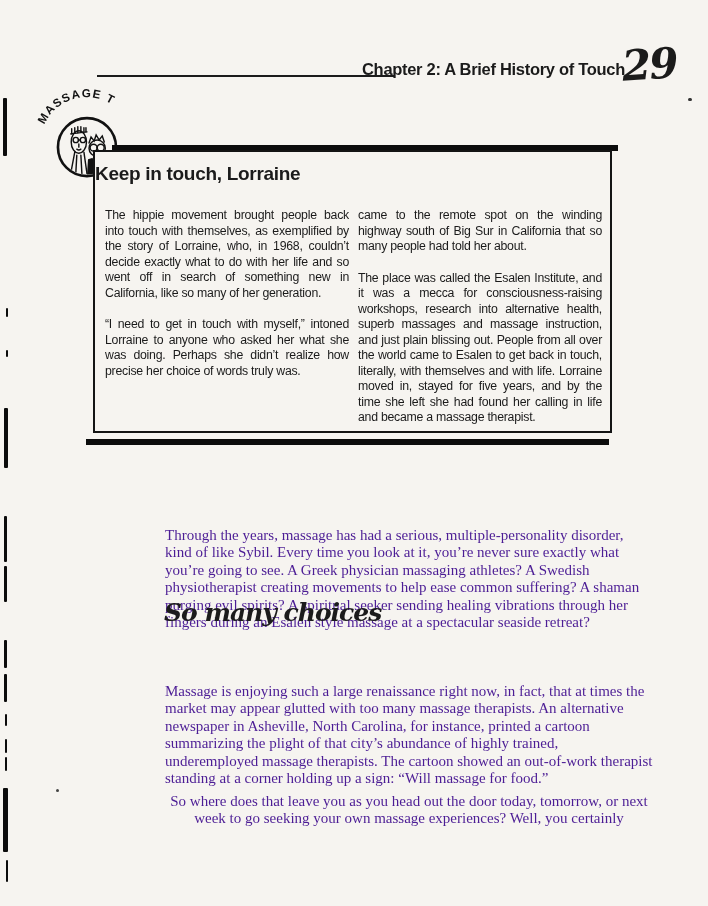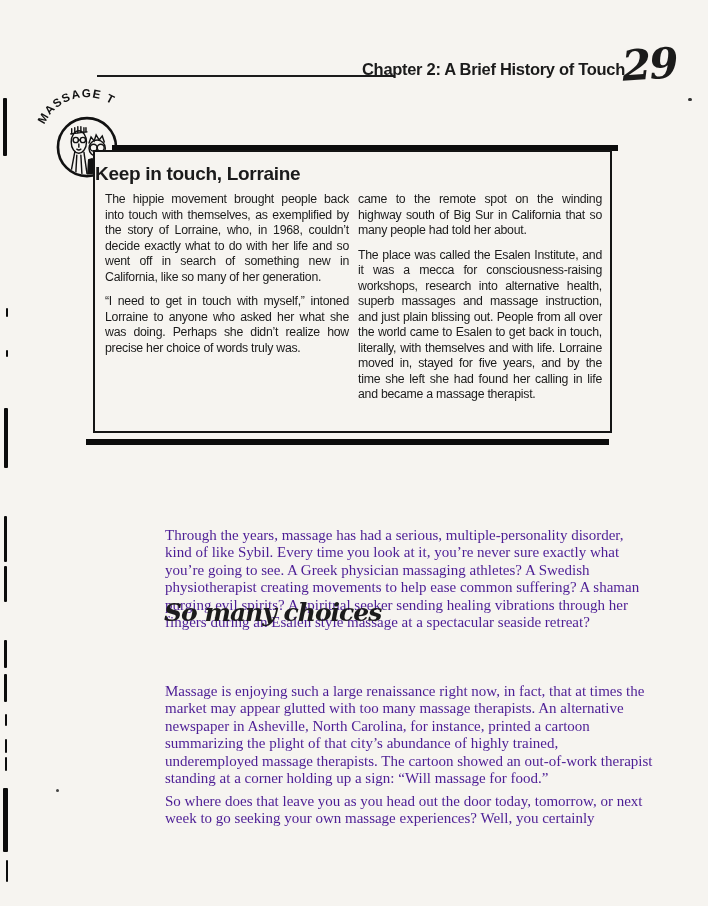--- a/index.html
+++ b/index.html
@@ -52,21 +52,21 @@
   .sidebar-cols{
     display:flex;gap:9px;padding:0 8px 0 10px;
   }
   .sidebar-col{
     width:246px;
     font-size:12.3px;line-height:15.5px;
     letter-spacing:-0.25px;
     text-align:justify;
     font-weight:500;
   }
-  .sidebar-col p{margin:0 0 9px 0;}
+  .sidebar-col p{margin:16px 0 9px 0;}
   
   .script-heading{
     font-family:"DejaVu Serif",serif;
     font-style:italic;font-weight:700;
     letter-spacing:-1px;
     white-space:nowrap;
   }
   .h1-script{
     position:absolute;left:56px;top:458px;font-size:37px;
   }
@@ -74,21 +74,21 @@
     position:absolute;left:164px;top:598px;font-size:25px;
   }
   .body-copy{
     position:absolute;left:165px;width:488px;
     font-family:"Liberation Serif",serif;
     font-size:15px;line-height:17.4px;
     text-align:left;color:#4c1d95;
   }
   .p1{top:512px;}
   .p2{top:668px;}
-  .p3{top:778px;}
+  .p3{top:778px;text-align:center;}
   
   .tick{position:absolute;background:#0c0c0c;border-radius:1px;}
   .margin-dot{position:absolute;left:56px;top:789px;width:3px;height:3px;background:#444;border-radius:50%;}
 </style>
 </head>
 <body>
 
 <div class="page">
 
   <span class="tick" style="left:3px;top:98px;width:4px;height:58px;"></span>

